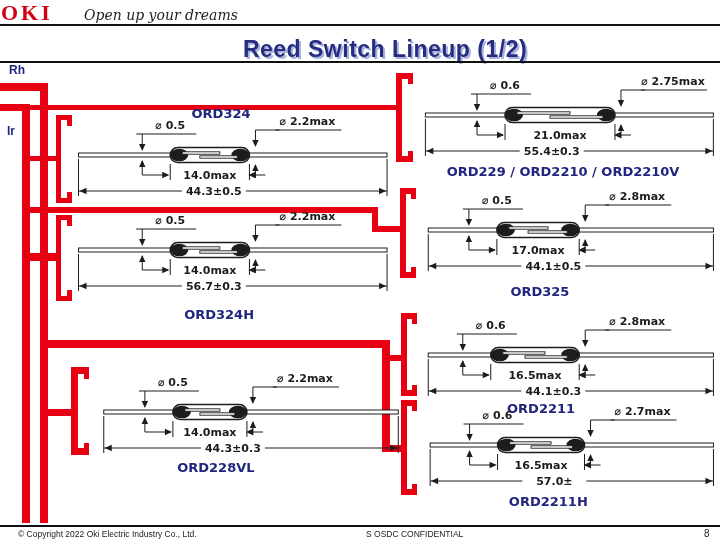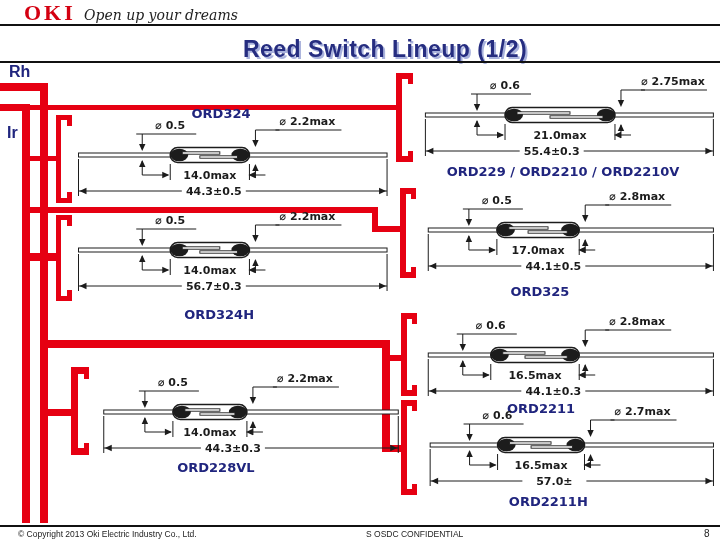--- a/index.html
+++ b/index.html
@@ -3,34 +3,34 @@
 <meta charset="utf-8">
 <style>
   html,body{margin:0;padding:0;}
   body{
     width:720px;height:540px;position:relative;overflow:hidden;background:#fff;
     font-family:"Liberation Sans","DejaVu Sans",sans-serif;
   }
   .abs{position:absolute;}
   .rule{position:absolute;left:0;width:720px;background:#111;}
   .logo{
-    left:24px;top:0px;font-family:"Liberation Serif","DejaVu Serif",serif;
+    left:1px;top:0px;font-family:"Liberation Serif","DejaVu Serif",serif;
     font-weight:bold;font-size:22px;letter-spacing:3px;color:#d40011;
   }
   .tagline{
     left:84px;top:7px;font-family:"DejaVu Serif",serif;font-style:italic;
     font-size:14px;color:#222;
   }
   .title{
     left:0;top:36px;width:770px;text-align:center;
     font-size:23px;font-weight:bold;color:#262d80;
     text-shadow:2px 2px 0 #a9b2dc;letter-spacing:0.5px;
   }
   .branch{
-    font-size:16px;font-weight:bold;color:#20257e;
+    font-size:12px;font-weight:bold;color:#20257e;
   }
   .footer-text{font-size:8.5px;color:#1c1c1c;}
   .page-num{font-size:10px;color:#1c1c1c;}
   svg text{font-family:"DejaVu Sans","Liberation Sans",sans-serif;}
 </style>
 </head>
 <body>
 
 <div class="abs logo">OKI</div>
 <div class="abs tagline">Open up your dreams</div>
@@ -343,15 +343,15 @@
         <line x1="15.15" y1="78" x2="298.455" y2="78" stroke="#1c1c1c" stroke-width="1"></line>
         <polygon points="23.15,74.8 23.15,81.2 16.15,78" fill="#1c1c1c"></polygon>
         <polygon points="290.455,74.8 290.455,81.2 297.455,78" fill="#1c1c1c"></polygon>
         <rect x="107.38" y="69" width="64" height="13" fill="#fff"></rect>
         <text x="139.38" y="81.5" font-size="11" font-weight="bold" fill="#1c1c1c" text-anchor="middle">57.0±</text>
         <text x="133.32" y="103" font-size="13" font-weight="bold" fill="#20257e" text-anchor="middle">ORD2211H</text>
       </svg></div>
   </div>
 
 <div class="rule" style="top:525px;height:1.5px;"></div>
-<div class="abs footer-text" style="left:18px;top:529px;">© Copyright 2013 Oki Electric Industry Co., Ltd.</div>
+<div class="abs footer-text" style="left:18px;top:529px;">© Copyright 2022 Oki Electric Industry Co., Ltd.</div>
 <div class="abs footer-text" style="left:366px;top:529px;">S OSDC CONFIDENTIAL</div>
 <div class="abs page-num" style="left:704px;top:528px;">8</div>
 
 </body></html>

